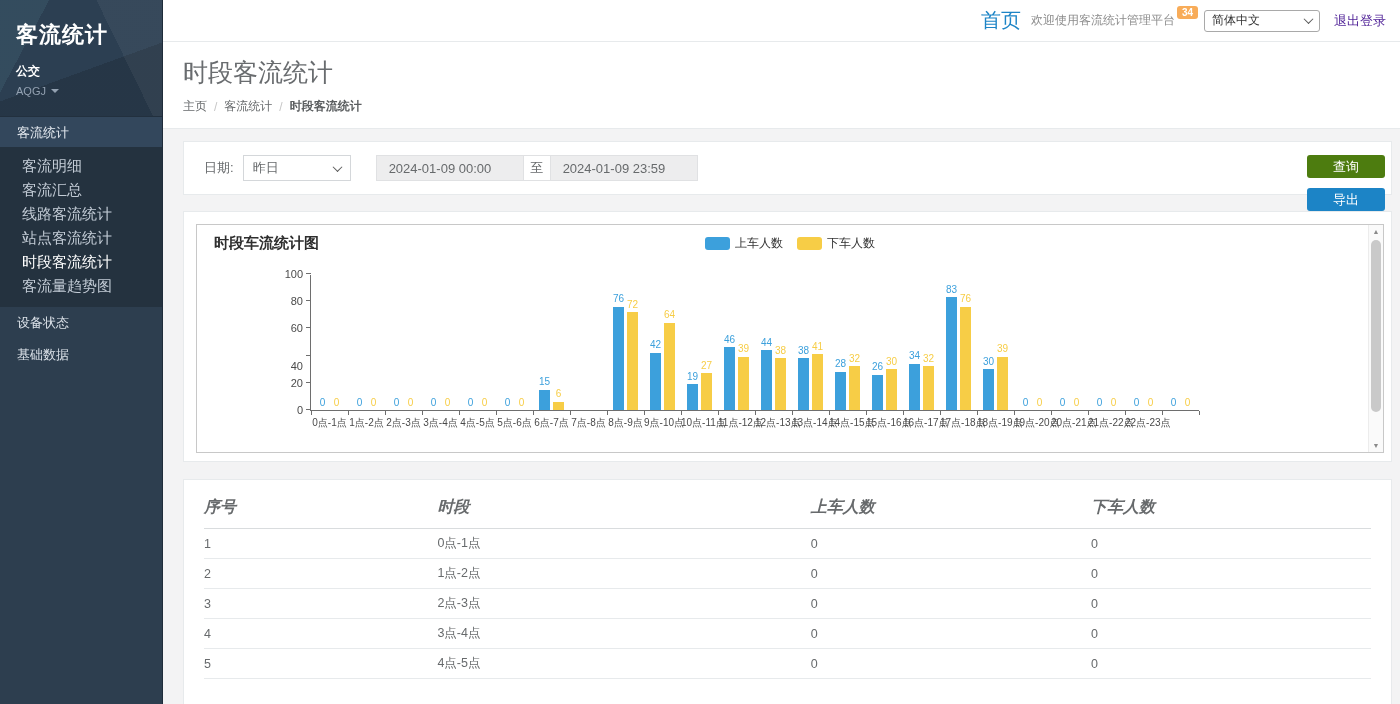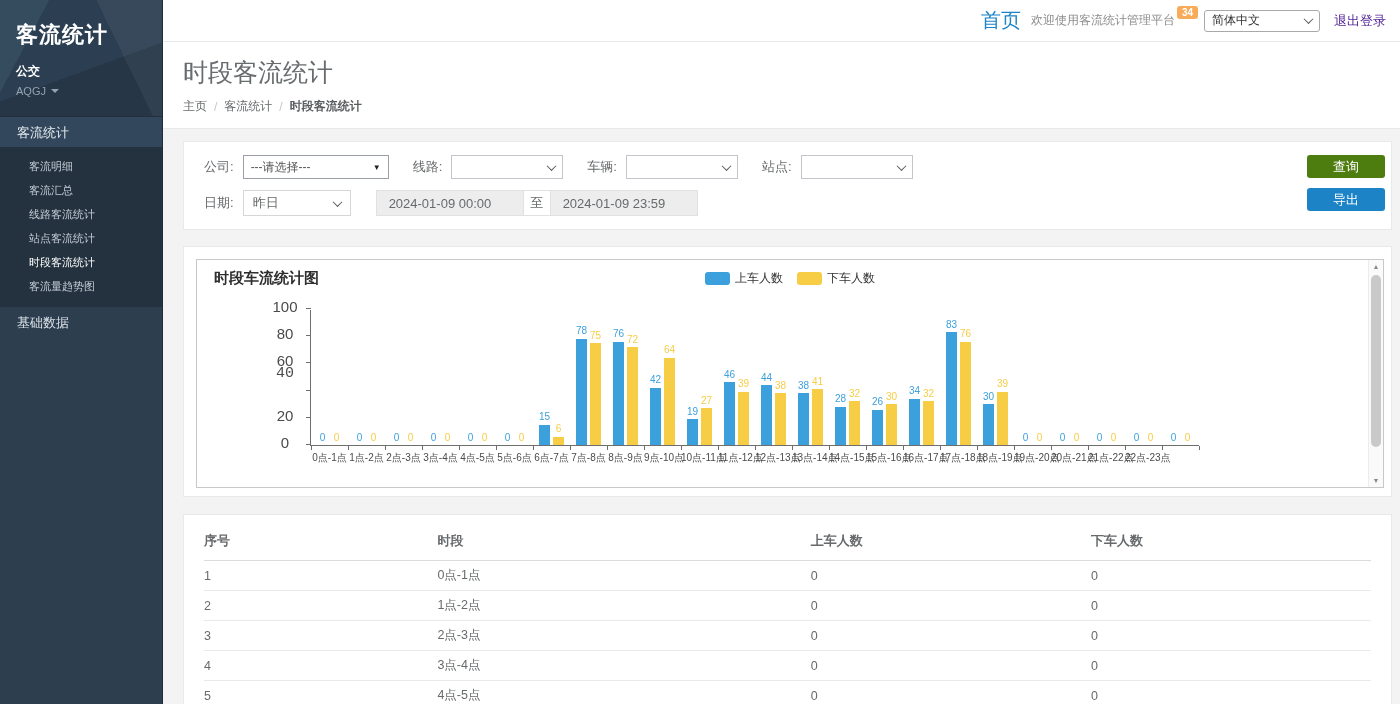--- a/index.html
+++ b/index.html
@@ -13,21 +13,21 @@
       linear-gradient(118deg, rgba(120,190,200,0.10) 0%, rgba(120,190,200,0.10) 22%, transparent 22%),
       linear-gradient(244deg, rgba(255,255,255,0.05) 0%, rgba(255,255,255,0.05) 30%, transparent 30%),
       linear-gradient(160deg, transparent 58%, rgba(0,0,0,0.14) 58%),
       #2c3f52; }
   .logo-title { font-size:22px; font-weight:bold; color:#fff; letter-spacing:1px; }
   .org { margin-top:13px; font-size:12px; font-weight:bold; color:#fff; }
   .org-code { margin-top:5px; font-size:11px; color:#93a1b1; display:flex; align-items:center; gap:5px; cursor:pointer; }
   .caret-down { width:0; height:0; border-left:4px solid transparent; border-right:4px solid transparent; border-top:4px solid #93a1b1; display:inline-block; }
   .nav-section { padding:0 17px; height:31px; line-height:31px; font-size:13px; color:#e6ebf1; background:#33475c; border-top:1px solid #22303e; cursor:pointer; }
   .nav-sub { background:#24323f; padding:7px 0 9px; }
-  .nav-sub-item { height:24px; line-height:24px; padding-left:29px; font-size:11px; color:#c3ccd6; cursor:pointer; }
+  .nav-sub-item { height:24px; line-height:24px; padding-left:22px; font-size:15px; color:#c3ccd6; cursor:pointer; }
   .nav-sub-item.active { color:#ffffff; }
   .nav-top-item { height:32px; line-height:32px; padding-left:17px; font-size:13px; color:#dde3ea; cursor:pointer; }
 
   
   .main { margin-left:163px; }
   .topbar { height:42px; background:#fff; border-bottom:1px solid #e7eaec; display:flex; align-items:center; justify-content:flex-end; padding-right:14px; }
   .home-link { font-size:20px; color:#1c84c6; text-decoration:none; margin-right:10px; cursor:pointer; }
   .welcome { font-size:12px; color:#8c8c8c; }
   .badge { font-size:10px; background:#f8ac59; color:#fff; padding:1px 5px; border-radius:3px; align-self:flex-start; margin:6px 6px 0 2px; font-weight:bold; }
   .lang-select { width:116px; height:22px; border:1px solid #a9a9a9; border-radius:3px; background:#fff; display:flex; align-items:center; justify-content:space-between; padding:0 7px; font-size:12px; color:#333; margin-right:14px; cursor:pointer; }
@@ -59,36 +59,36 @@
   .btn-export { top:46px; background:#1c84c6; }
 
   
   .chart-panel { margin-top:16px; padding:12px 7px 8px 12px; }
   .chart-scroll { position:relative; border:1px solid #c8c8c8; height:229px; background:#fff; overflow:hidden; }
   .chart-title { position:absolute; left:17px; top:9px; font-size:15px; font-weight:bold; color:#2e2e2e; }
   .legend { position:absolute; top:10px; left:50%; transform:translateX(-50%); display:flex; gap:14px; align-items:center; }
   .legend-item { display:flex; align-items:center; gap:5px; font-size:12px; color:#333; cursor:pointer; }
   .legend-swatch { width:25px; height:13px; border-radius:3px; }
   .plot { position:absolute; left:113px; top:50px; width:889px; height:136px; border-left:1px solid #6e6e6e; border-bottom:1px solid #6e6e6e; }
-  .ylab { position:absolute; left:-44px; width:36px; text-align:center; font-size:15px; color:#4a4a4a; }
+  .ylab { position:absolute; left:-44px; width:36px; text-align:right; font-size:11px; color:#4a4a4a; }
   .ytick { position:absolute; left:-5px; width:5px; height:1px; background:#6e6e6e; }
   .xtick { position:absolute; width:1px; height:4px; background:#6e6e6e; }
   .bar-group { position:absolute; bottom:0; height:136px; display:flex; align-items:flex-end; justify-content:center; gap:3px; }
   .bcol { display:flex; flex-direction:column; align-items:center; justify-content:flex-end; height:136px; }
   .bval { font-size:10px; line-height:1.25; margin-bottom:1px; }
   .bar { width:11px; }
   .xlab { position:absolute; top:141px; text-align:center; font-size:10px; white-space:nowrap; color:#4a4a4a; }
   .vsb { position:absolute; top:0; right:0; bottom:0; width:15px; background:#fafafa; border-left:1px solid #ececec; cursor:pointer; }
   .vsb .arr { position:absolute; left:0; width:100%; text-align:center; font-size:7px; color:#8a8a8a; }
   .vsb .thumb { position:absolute; top:15px; left:2px; width:10px; height:172px; background:#c9c9c9; border-radius:5px; }
 
   
   .table-panel { margin-top:17px; padding:6px 20px 20px; min-height:230px; }
   table { width:100%; border-collapse:collapse; font-size:13px; color:#676a6c; }
-  th { text-align:left; font-weight:bold; padding:11px 8px 10px 0; border-bottom:1px solid #d9dcde; font-size:13px; color:#676a6c; }
+  th { text-align:left; font-weight:bold; padding:11px 8px 10px 0; border-bottom:1px solid #d9dcde; font-size:16px; color:#676a6c;font-style:italic; }
   td { padding:6px 8px 6px 0; border-bottom:1px solid #e7eaec; font-size:12.5px; }
   col.c1{width:20%} col.c2{width:32%} col.c3{width:24%} col.c4{width:24%}
 </style>
 </head>
 <body>
 
 <div class="sidebar">
   <div class="logo-block">
     <div class="logo-title">客流统计</div>
     <div class="org">公交</div>
@@ -100,20 +100,21 @@
   <nav id="side-nav">
       <div class="nav-section">客流统计</div>
       <div class="nav-sub">
         <div class="nav-sub-item">客流明细</div>
         <div class="nav-sub-item">客流汇总</div>
         <div class="nav-sub-item">线路客流统计</div>
         <div class="nav-sub-item">站点客流统计</div>
         <div class="nav-sub-item active">时段客流统计</div>
         <div class="nav-sub-item">客流量趋势图</div>
       </div>
+      <div class="nav-top-item">设备状态</div>
       <div class="nav-top-item">基础数据</div>
     </nav>
 </div>
 
 <div class="main">
 
   <div class="topbar">
     <a class="home-link">首页</a>
     <span class="welcome">欢迎使用客流统计管理平台</span>
     <span class="badge">34</span>
@@ -129,42 +130,20 @@
     <div class="breadcrumb">
       <a>主页</a>
       <span class="sep">/</span>
       <a>客流统计</a>
       <span class="sep">/</span>
       <span class="current">时段客流统计</span>
     </div>
   </div>
 
   <div class="panel filter-panel">
-    <div class="f-row">
-      <span class="f-label">公司:</span>
-      <div class="sel company">
-        <span>---请选择---</span>
-        <span class="tri">▼</span>
-      </div>
-      <span class="f-label">线路:</span>
-      <div class="sel small">
-        <span></span>
-        <span class="chev"></span>
-      </div>
-      <span class="f-label">车辆:</span>
-      <div class="sel small">
-        <span></span>
-        <span class="chev"></span>
-      </div>
-      <span class="f-label">站点:</span>
-      <div class="sel small">
-        <span></span>
-        <span class="chev"></span>
-      </div>
-    </div>
     <div class="f-row">
       <span class="f-label">日期:</span>
       <div class="date-select">
         <span>昨日</span>
         <span class="chev"></span>
       </div>
       <div class="date-input">2024-01-09 00:00</div>
       <div class="to-box">至</div>
       <div class="date-input">2024-01-09 23:59</div>
     </div>
@@ -183,21 +162,21 @@
           <div class="legend-item">
             <div class="legend-swatch" style="background: rgb(247, 205, 70);"></div>
             <span>下车人数</span>
           </div>
         </div>
       <div class="plot" id="plot">
           <div class="ylab" style="bottom: -6px;">0</div>
           <div class="ytick" style="bottom: 0px;"></div>
           <div class="ylab" style="bottom: 21.2px;">20</div>
           <div class="ytick" style="bottom: 27.2px;"></div>
-          <div class="ylab" style="bottom: 63px; font-family: Liberation Mono, monospace;">40</div>
+          <div class="ylab" style="bottom: 38px;">40</div>
           <div class="ytick" style="bottom: 54.4px;"></div>
           <div class="ylab" style="bottom: 75.6px;">60</div>
           <div class="ytick" style="bottom: 81.6px;"></div>
           <div class="ylab" style="bottom: 102.8px;">80</div>
           <div class="ytick" style="bottom: 108.8px;"></div>
           <div class="ylab" style="bottom: 130px;">100</div>
           <div class="ytick" style="bottom: 136px;"></div>
           <div class="bar-group" style="left: 0px; width: 37px;">
             <div class="bcol">
               <div class="bval" style="color: rgb(60, 160, 220);">0</div>
@@ -275,30 +254,20 @@
               <div class="bval" style="color: rgb(60, 160, 220);">15</div>
               <div class="bar" style="height: 20.4px; background: rgb(60, 160, 220);"></div>
             </div>
             <div class="bcol">
               <div class="bval" style="color: rgb(247, 205, 70);">6</div>
               <div class="bar" style="height: 8.16px; background: rgb(247, 205, 70);"></div>
             </div>
           </div>
           <div class="xlab" style="left: 222px; width: 37px;">6点-7点</div>
           <div class="xtick" style="left: 222px; top: 136px;"></div>
-          <div class="bar-group" style="left: 259px; width: 37px;">
-            <div class="bcol">
-              <div class="bval" style="color: rgb(60, 160, 220);">78</div>
-              <div class="bar" style="height: 106.08px; background: rgb(60, 160, 220);"></div>
-            </div>
-            <div class="bcol">
-              <div class="bval" style="color: rgb(247, 205, 70);">75</div>
-              <div class="bar" style="height: 102px; background: rgb(247, 205, 70);"></div>
-            </div>
-          </div>
           <div class="xlab" style="left: 259px; width: 37px;">7点-8点</div>
           <div class="xtick" style="left: 259px; top: 136px;"></div>
           <div class="bar-group" style="left: 296px; width: 37px;">
             <div class="bcol">
               <div class="bval" style="color: rgb(60, 160, 220);">76</div>
               <div class="bar" style="height: 103.36px; background: rgb(60, 160, 220);"></div>
             </div>
             <div class="bcol">
               <div class="bval" style="color: rgb(247, 205, 70);">72</div>
               <div class="bar" style="height: 97.92px; background: rgb(247, 205, 70);"></div>

